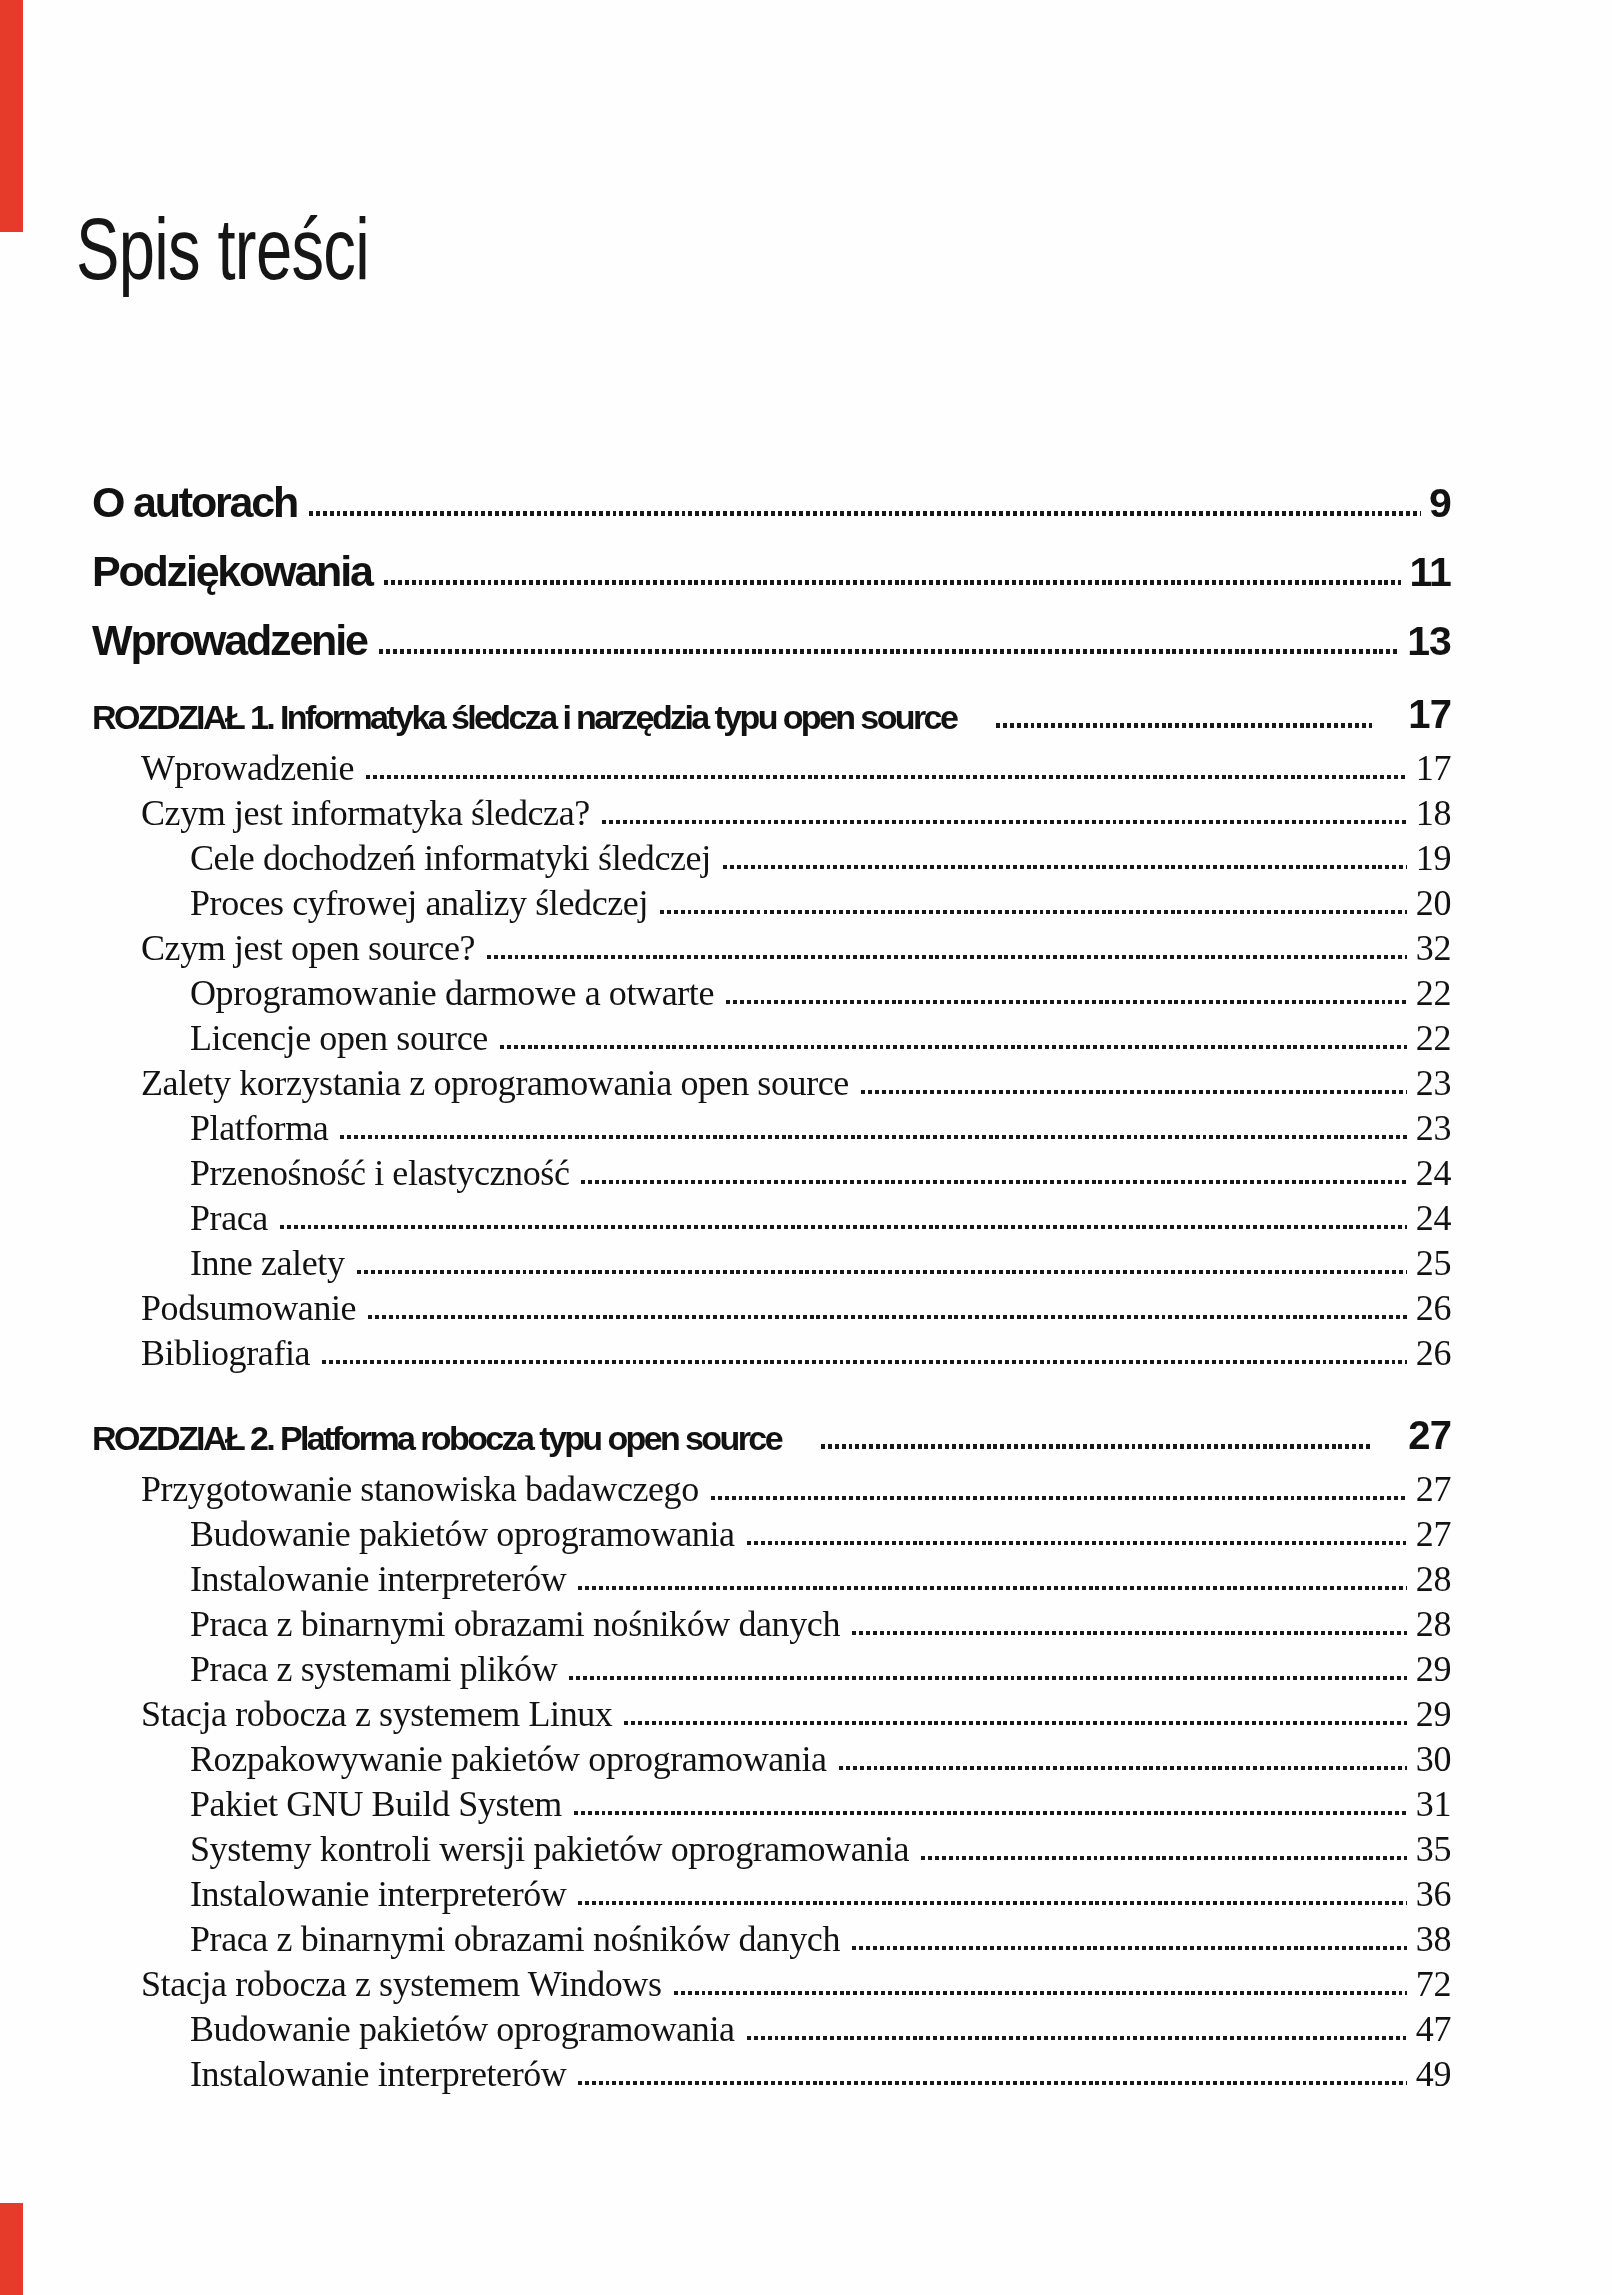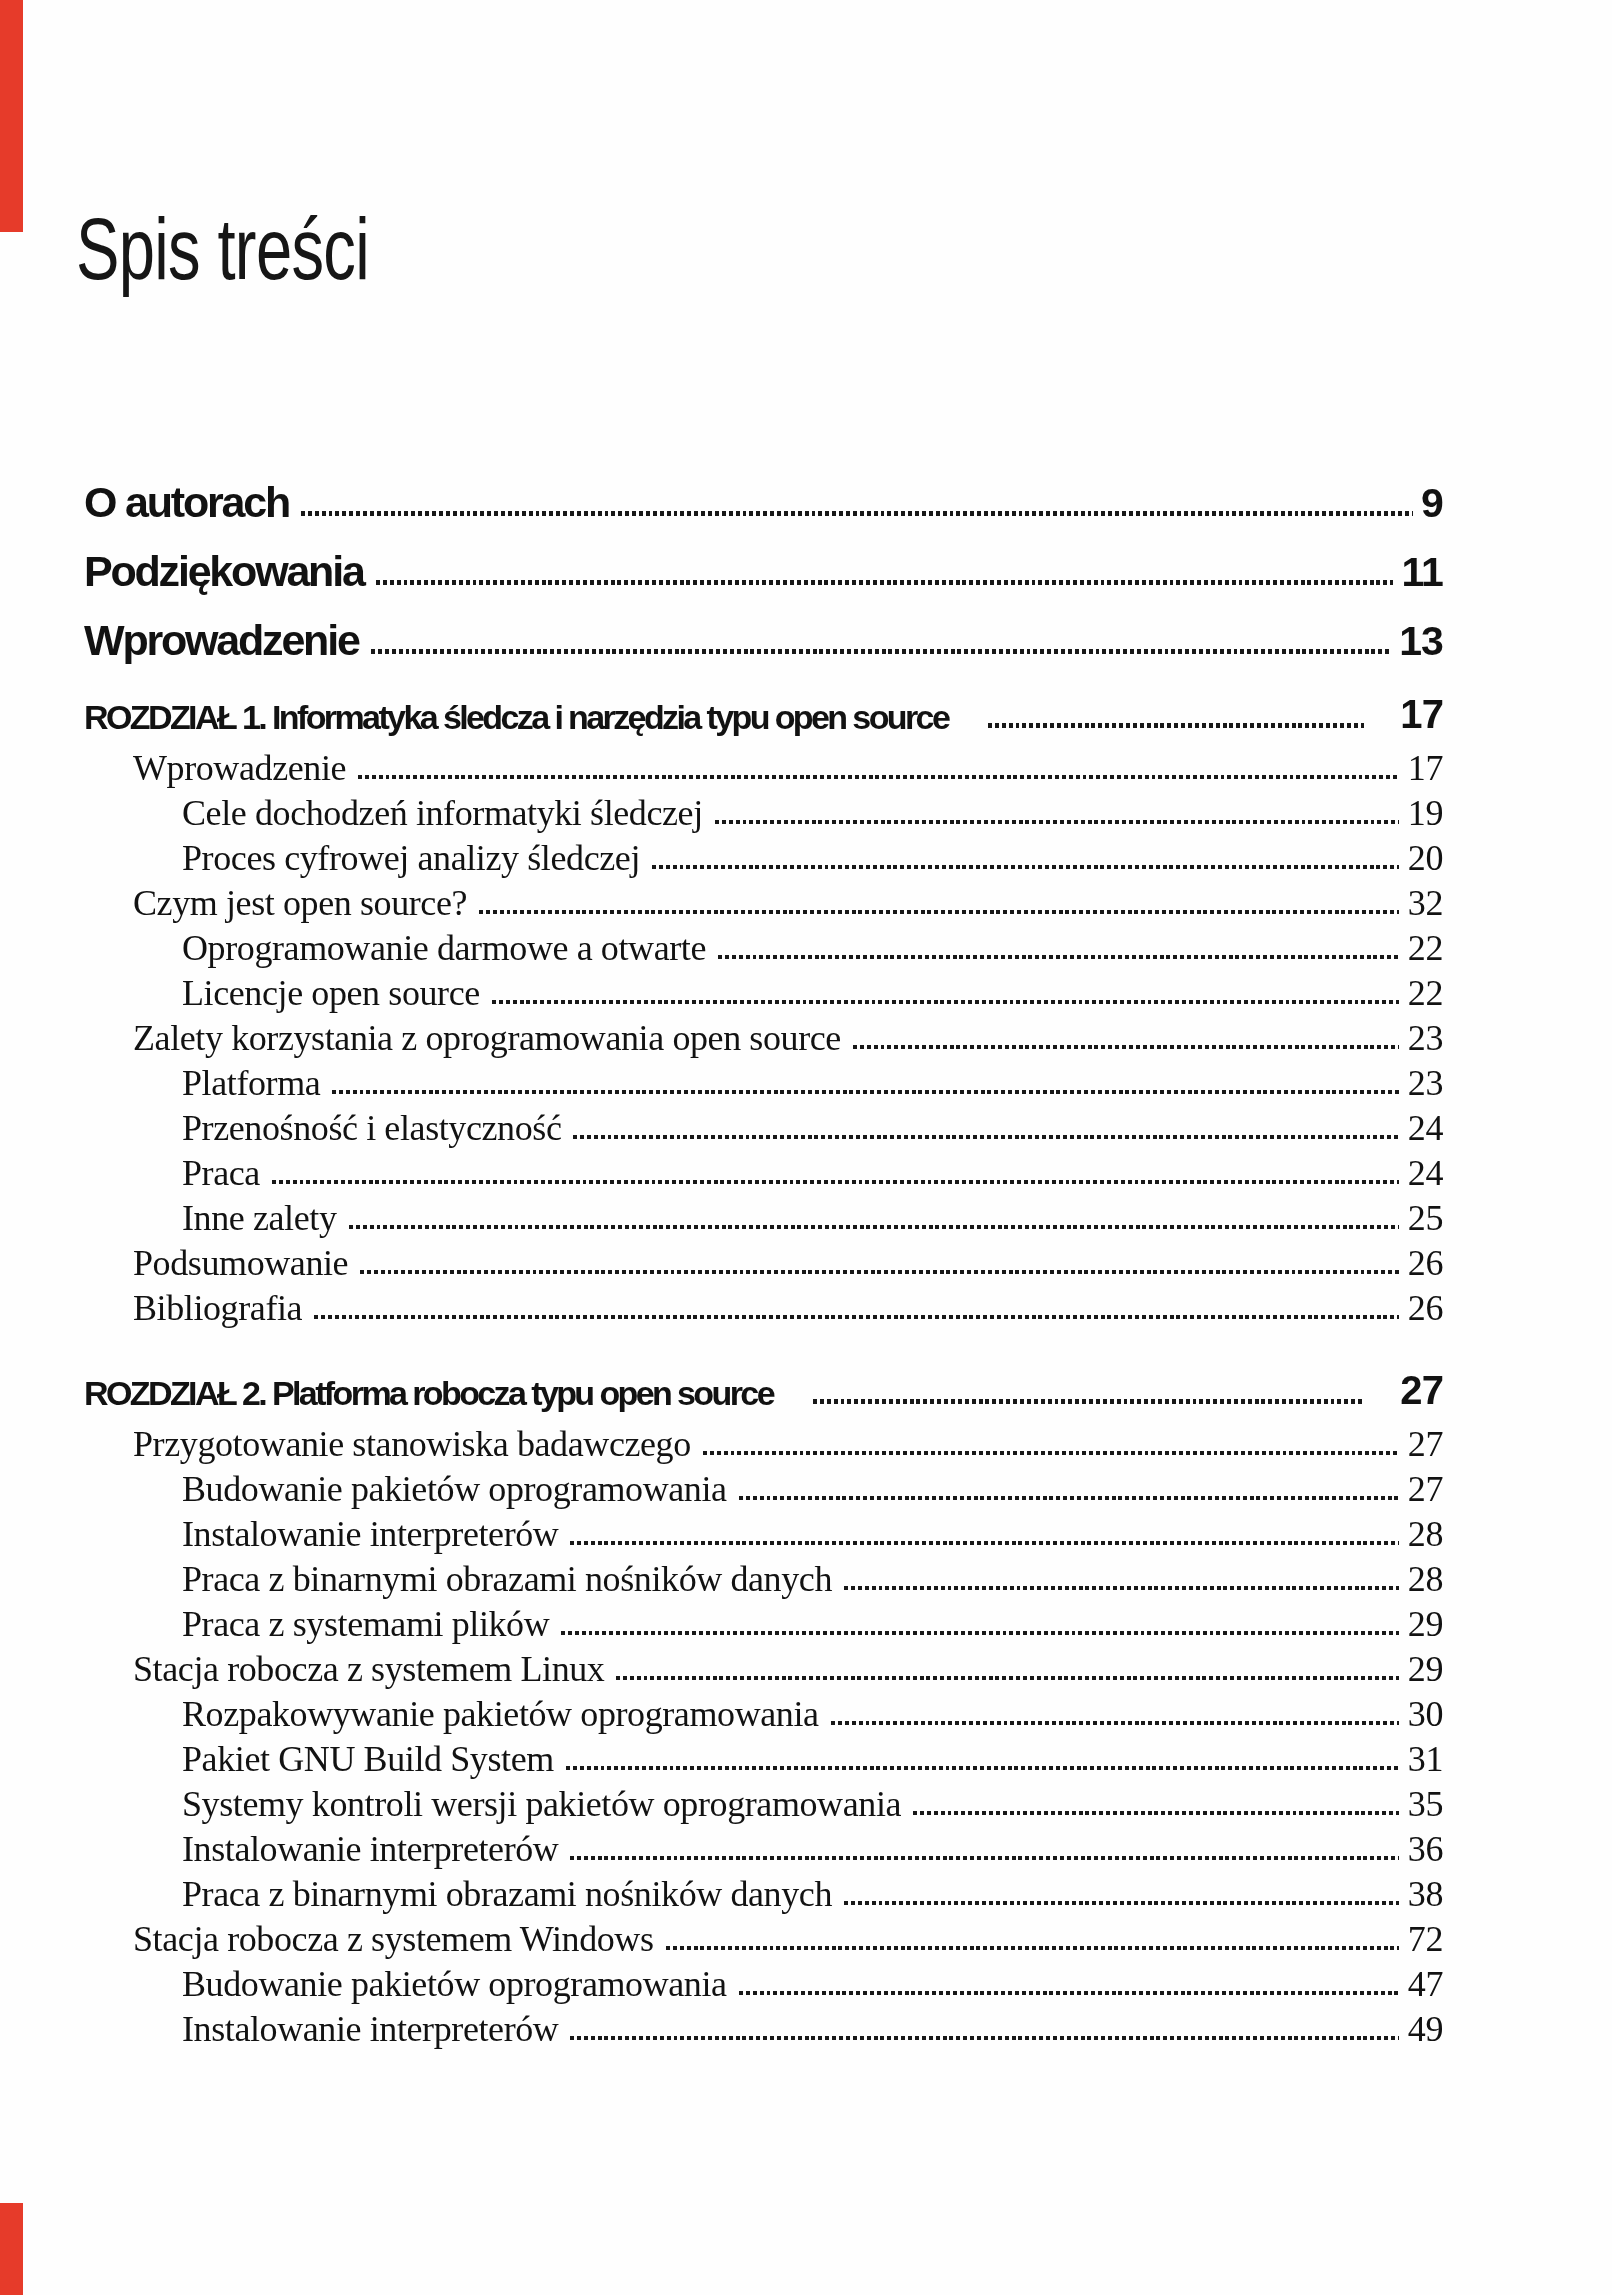--- a/index.html
+++ b/index.html
@@ -24,21 +24,21 @@
 
   .title{
     position:absolute;left:76px;top:205px;margin:0;
     font-size:88px;font-weight:400;letter-spacing:-0.9px;
     color:#161616;white-space:nowrap;
     transform:scaleX(0.74);transform-origin:left top;
     line-height:1.0;
   }
 
   .toc{
-    position:absolute;left:84px;top:464px;width:1359px;
+    position:absolute;left:92px;top:464px;width:1359px;
   }
   .row{
     display:flex;align-items:flex-end;box-sizing:border-box;
     white-space:nowrap;
   }
   .row .label{white-space:nowrap;line-height:1;}
   .row .pagenum{white-space:nowrap;line-height:1;}
   .row .leader{
     flex:1 1 auto;height:4.3px;margin:0 8.6px 8.6px 12px;
     background-image:repeating-linear-gradient(90deg,#181818 0 3.9px,transparent 3.9px 6.9px);
@@ -102,20 +102,25 @@
         <div class="row chapter">
           <span class="label">ROZDZIAŁ 1. Informatyka śledcza i narzędzia typu open source</span>
           <span class="leader"></span>
           <span class="pagenum">17</span>
         </div>
         <div class="row entry lvl1">
           <span class="label">Wprowadzenie</span>
           <span class="leader"></span>
           <span class="pagenum">17</span>
         </div>
+        <div class="row entry lvl1">
+          <span class="label">Czym jest informatyka śledcza?</span>
+          <span class="leader"></span>
+          <span class="pagenum">18</span>
+        </div>
         <div class="row entry lvl2">
           <span class="label">Cele dochodzeń informatyki śledczej</span>
           <span class="leader"></span>
           <span class="pagenum">19</span>
         </div>
         <div class="row entry lvl2">
           <span class="label">Proces cyfrowej analizy śledczej</span>
           <span class="leader"></span>
           <span class="pagenum">20</span>
         </div>

